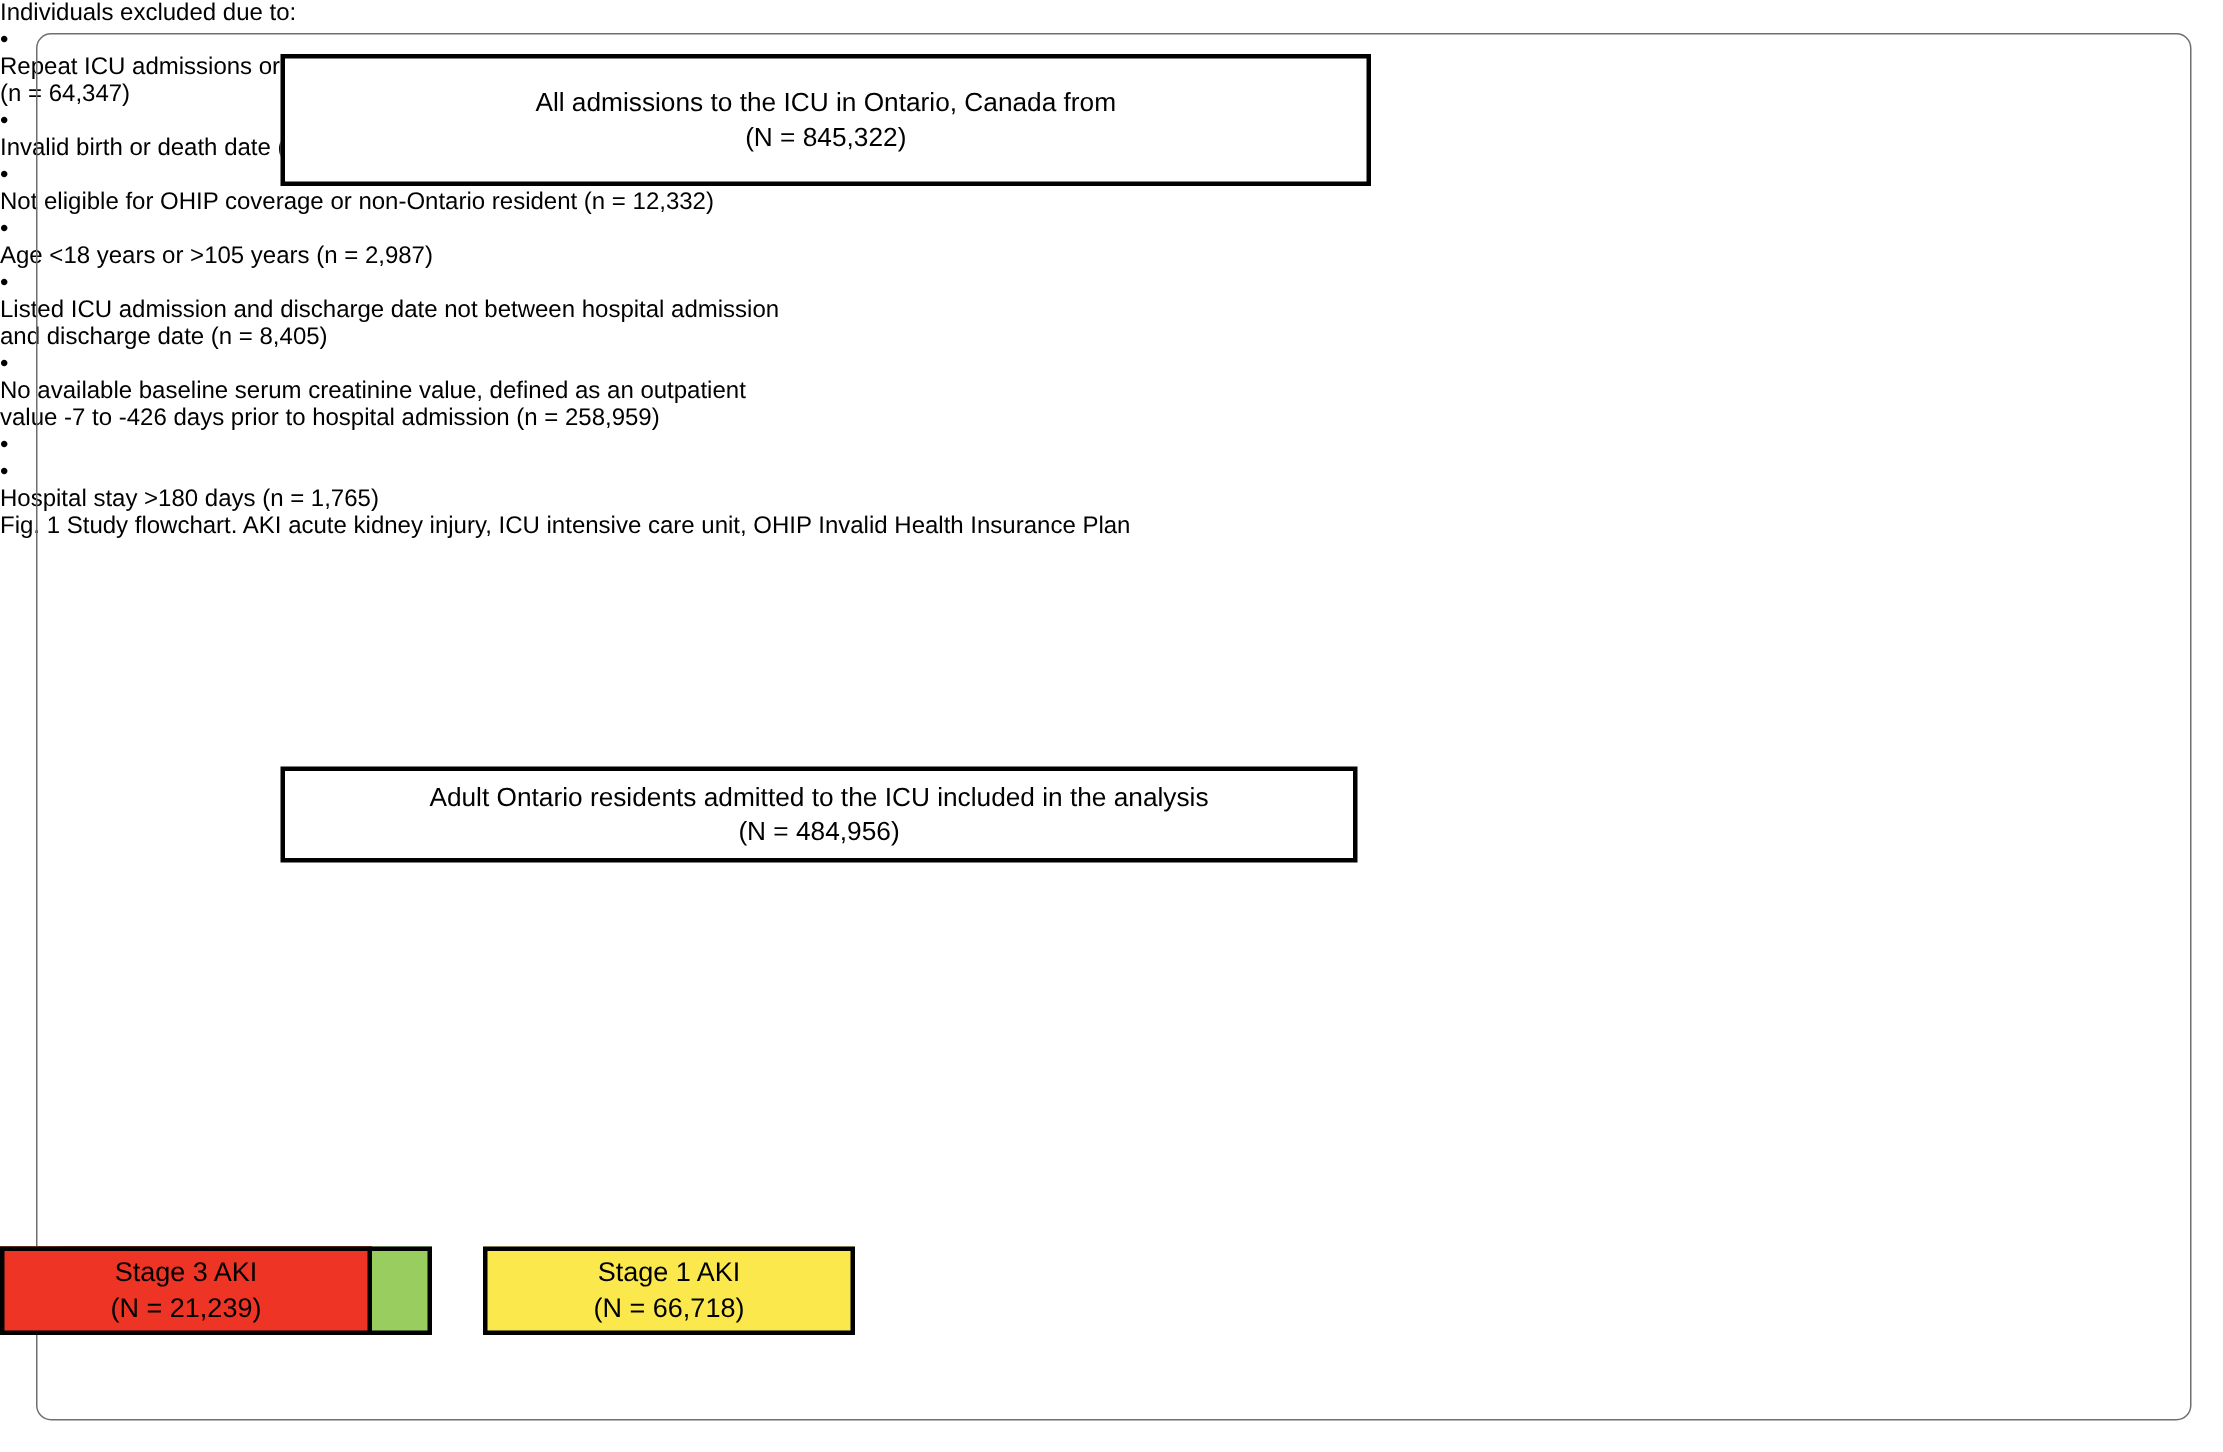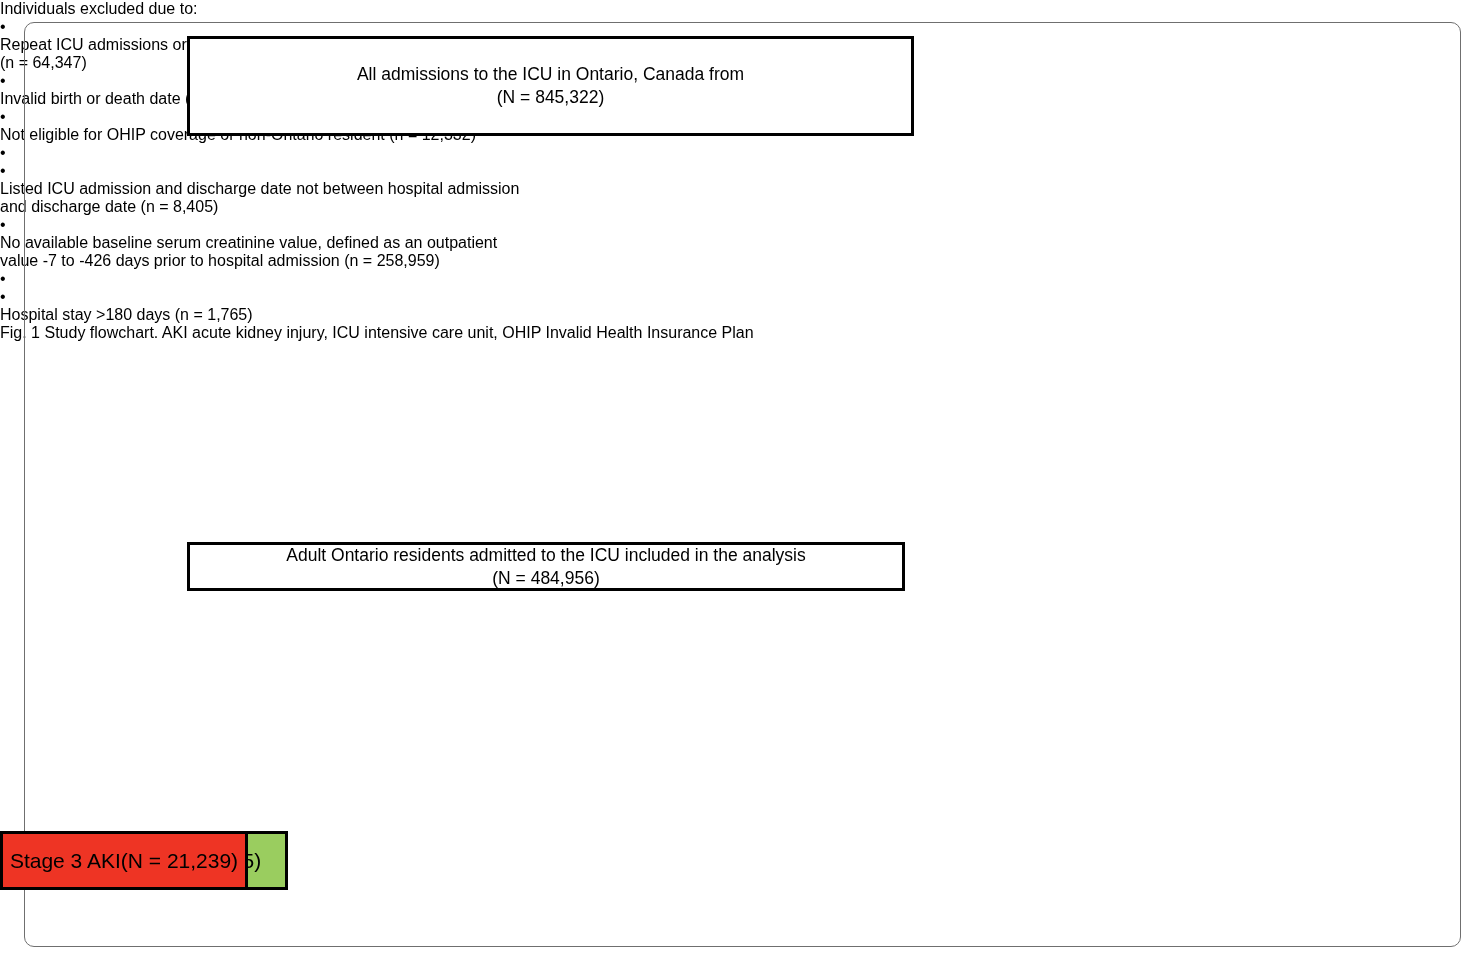--- a/index.html
+++ b/index.html
@@ -42,35 +42,35 @@
     flex-direction: column;
     align-items: center;
     justify-content: center;
     text-align: center;
     color: #000000;
     font-size: 17.5px;
     line-height: 1.30;
   }
   .flow-box .line { display: block; white-space: nowrap; }
 
-  #box-top    { left: 187px; top: 36px;  width: 727px; height: 100px; }
-  #box-middle { left: 187px; top: 542px; width: 718px; height: 49px; }
+  #box-top    { left: 187px; top: 36px;  width: 727px; height: 88px; }
+  #box-middle { left: 187px; top: 511px; width: 718px; height: 64px; }
 
   
   .outcome-box {
     position: absolute;
     box-sizing: border-box;
     border: 3.5px solid #000000;
     display: flex;
-    flex-direction: row;
+    flex-direction: column;
     align-items: center;
     justify-content: center;
     text-align: center;
     color: #000000;
-    font-size: 21px;
+    font-size: 18px;
     line-height: 1.32;
     top: 831px;
     width: 248px;
     height: 59px;
   }
   #outcome-0 { left: 40px;   background: #9ACD5F; }
   #outcome-1 { left: 322px;  background: #FAE84D; }
   #outcome-2 { left": 0; left: 604px;  background: #F6C63F; }
   #outcome-3 { left: 886px;  background: #EE3424; }
 
@@ -210,20 +210,21 @@
         <div>Invalid birth or death date (n = 459)</div>
       </div>
 
       <div class="excl-item">
         <span class="bullet">•</span>
         <div>Not eligible for OHIP coverage or non-Ontario resident (n = 12,332)</div>
       </div>
 
       <div class="excl-item">
         <span class="bullet">•</span>
+        <div>Age &lt;18 years or &gt;105 years (n = 2,987)</div>
       </div>
 
       <div class="excl-item">
         <span class="bullet">•</span>
         <div>Listed ICU admission and discharge date not between hospital admission</div>
         <div>and discharge date (n = 8,405)</div>
       </div>
 
       <div class="excl-item">
         <span class="bullet">•</span>
@@ -256,20 +257,24 @@
   <div class="drop" id="drop-1"></div>
   <div class="arrow-head drop-arrow" id="drop-1-arrow"></div>
   <div class="drop" id="drop-2"></div>
   <div class="arrow-head drop-arrow" id="drop-2-arrow"></div>
   <div class="drop" id="drop-3"></div>
   <div class="arrow-head drop-arrow" id="drop-3-arrow"></div>
 
   <div class="outcome-box" id="outcome-0" style="background: rgb(154, 205, 95);">
     <span class="line">No AKI</span>
     <span class="line">(N = 379,285)</span>
+  </div>
+  <div class="outcome-box" id="outcome-1" style="background: rgb(250, 232, 77);">
+    <span class="line">Stage 1 AKI</span>
+    <span class="line">(N = 66,718)</span>
   </div>
   <div class="outcome-box" id="outcome-2" style="background: rgb(246, 198, 63);">
     <span class="line">Stage 2 AKI</span>
     <span class="line">(N = 17,714)</span>
   </div>
   <div class="outcome-box" id="outcome-3" style="background: rgb(238, 52, 36);">
     <span class="line">Stage 3 AKI</span>
     <span class="line">(N = 21,239)</span>
   </div>
 

